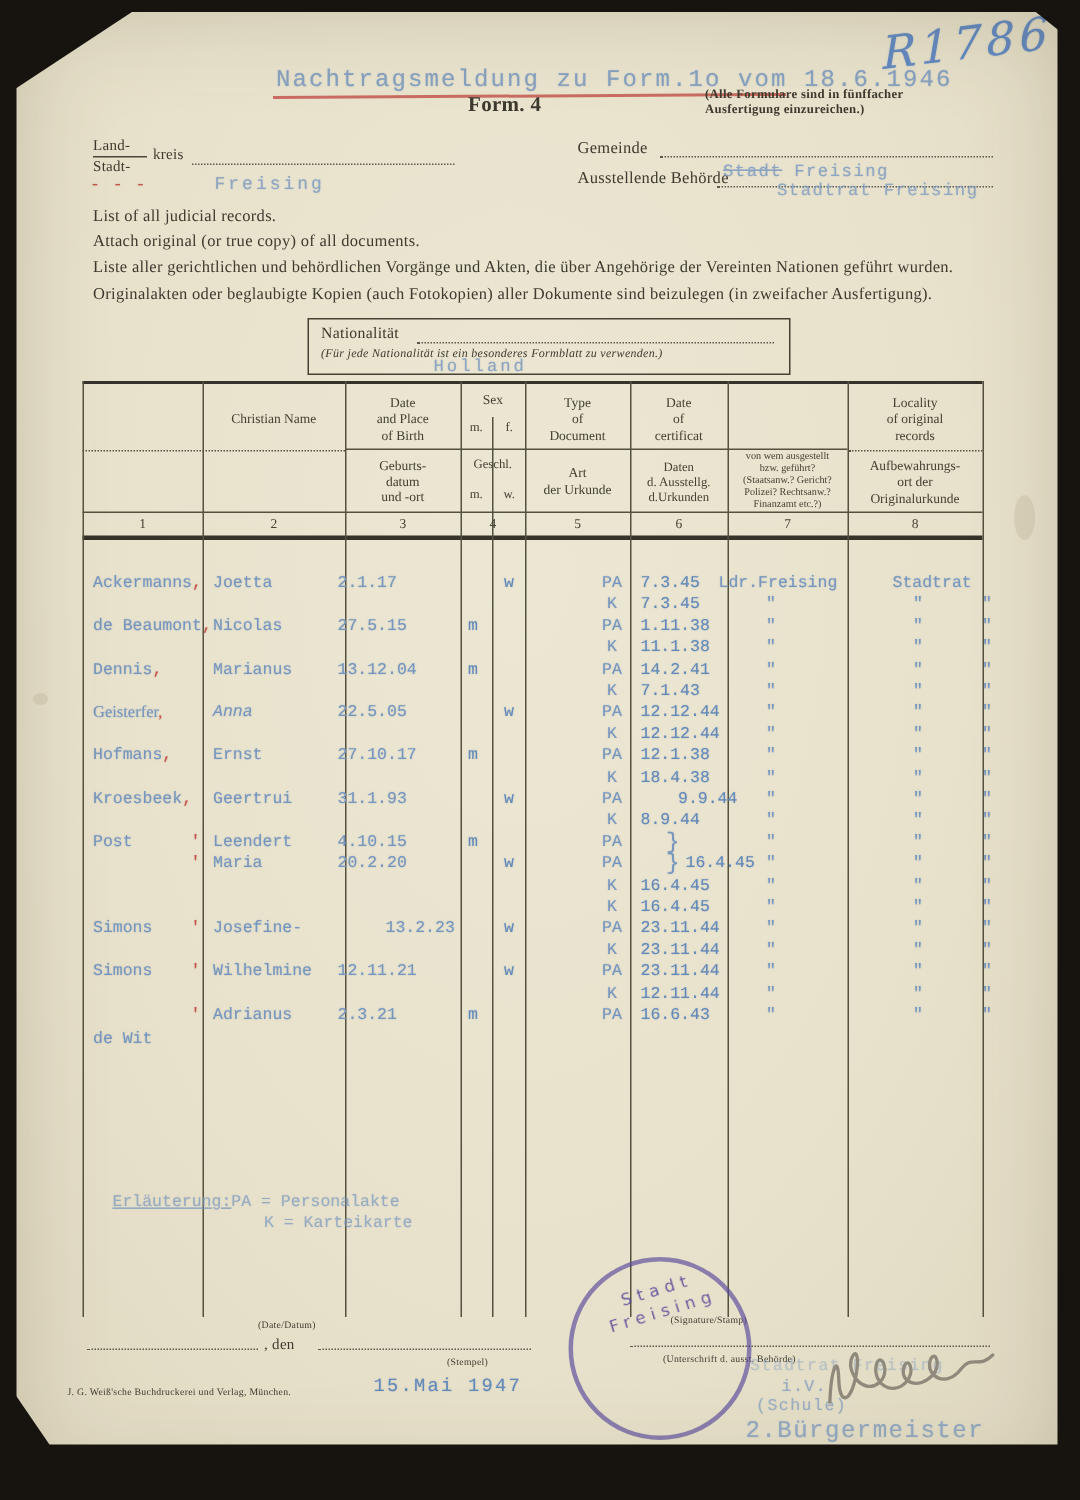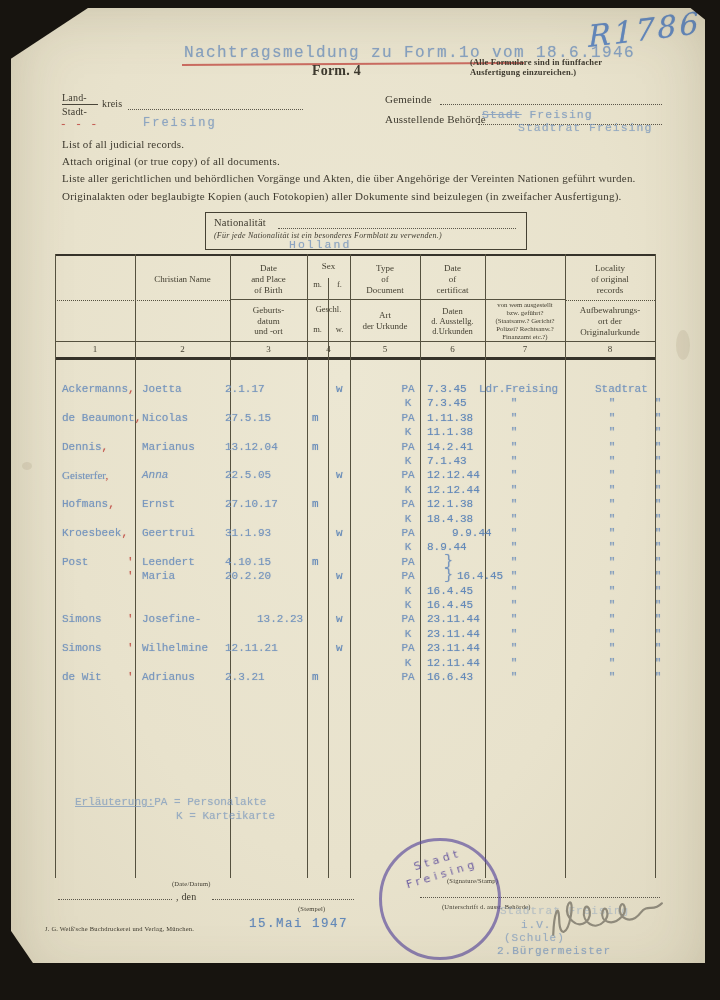--- a/index.html
+++ b/index.html
@@ -319,21 +319,21 @@
         <span class="cell typed " style="left: 506px; top: 0px; width: 16px; text-align: center;">"</span>
         <span class="cell typed " style="left: 604px; top: 0px; width: 16px; text-align: center;">"</span>
         <span class="cell typed " style="left: 650px; top: 0px; width: 16px; text-align: center;">"</span>
         <span class="cell typed " style="left: 396px; top: 14.4px; width: 24px; text-align: center;">K</span>
         <span class="cell typed typed-strong" style="left: 427px; top: 14.4px;">12.11.44</span>
         <span class="cell typed " style="left: 506px; top: 14.4px; width: 16px; text-align: center;">"</span>
         <span class="cell typed " style="left: 604px; top: 14.4px; width: 16px; text-align: center;">"</span>
         <span class="cell typed " style="left: 650px; top: 14.4px; width: 16px; text-align: center;">"</span>
       </div>
       <div class="rowg" style="height: 14.4px;">
-        <span class="cell typed " style="left: 62px; top: 0px;">de Wit</span>
+        <span class="cell typed " style="left: 62px; top: 16px;">de Wit</span>
         <span class="cell typed red" style="left: 127px; top: 0px;">'</span>
         <span class="cell typed " style="left: 142px; top: 0px;">Adrianus</span>
         <span class="cell typed " style="left: 225px; top: 0px;">2.3.21</span>
         <span class="cell typed typed-strong" style="left: 312px; top: 0px;">m</span>
         <span class="cell typed " style="left: 396px; top: 0px; width: 24px; text-align: center;">PA</span>
         <span class="cell typed typed-strong" style="left: 427px; top: 0px;">16.6.43</span>
         <span class="cell typed " style="left: 506px; top: 0px; width: 16px; text-align: center;">"</span>
         <span class="cell typed " style="left: 604px; top: 0px; width: 16px; text-align: center;">"</span>
         <span class="cell typed " style="left: 650px; top: 0px; width: 16px; text-align: center;">"</span>
       </div>
@@ -353,21 +353,21 @@
   <div class="print" style="left:45px;top:925px;font-size:6.5px;">J. G. Weiß'sche Buchdruckerei und Verlag, München.</div>
   <div class="typed typed-strong" style="left:249px;top:917px;font-size:12.5px;letter-spacing:1.5px;">15.Mai 1947</div>
 
   <div class="stamp-circle" style="left:379px;top:838px;width:116px;height:116px;"></div>
   <div class="stamp-text preline" style="left:395px;top:852px;width:90px;">Stadt
 Freising</div>
 
   <div class="typed" style="left:500px;top:905px;font-size:11px;letter-spacing:1px;opacity:.4;">Stadtrat Freising</div>
   <div class="typed" style="left:521px;top:919px;font-size:11px;letter-spacing:1px;opacity:.7;">i.V.</div>
   <div class="typed" style="left:504px;top:932px;font-size:11px;letter-spacing:1px;opacity:.65;">(Schule)</div>
-  <div class="typed" style="left:497px;top:945px;font-size:11px;letter-spacing:1px;opacity:.75;">2.Bürgermeister</div>
+  <div class="typed" style="left:497px;top:945px;font-size:16px;letter-spacing:1px;opacity:.75;">2.Bürgermeister</div>
 
   <svg style="position:absolute;left:545px;top:885px;transform:rotate(-8deg);" width="125" height="60">
     <path class="pencil" d="M6,42 C10,20 16,10 14,28 C12,46 20,44 26,26 C30,14 28,8 24,16 C20,26 30,40 40,34 C50,28 44,12 40,22 C36,34 48,44 58,36 C66,30 62,18 58,26 C54,36 66,42 76,34 C84,28 80,16 76,24 C72,34 84,44 96,32 C104,24 108,34 118,26"></path>
   </svg>
 
   <div class="stain" style="left:22px;top:462px;width:10px;height:8px;"></div>
   <div class="stain" style="left:676px;top:330px;width:14px;height:30px;"></div>
 
   <div class="vignette"></div>
 </div>

